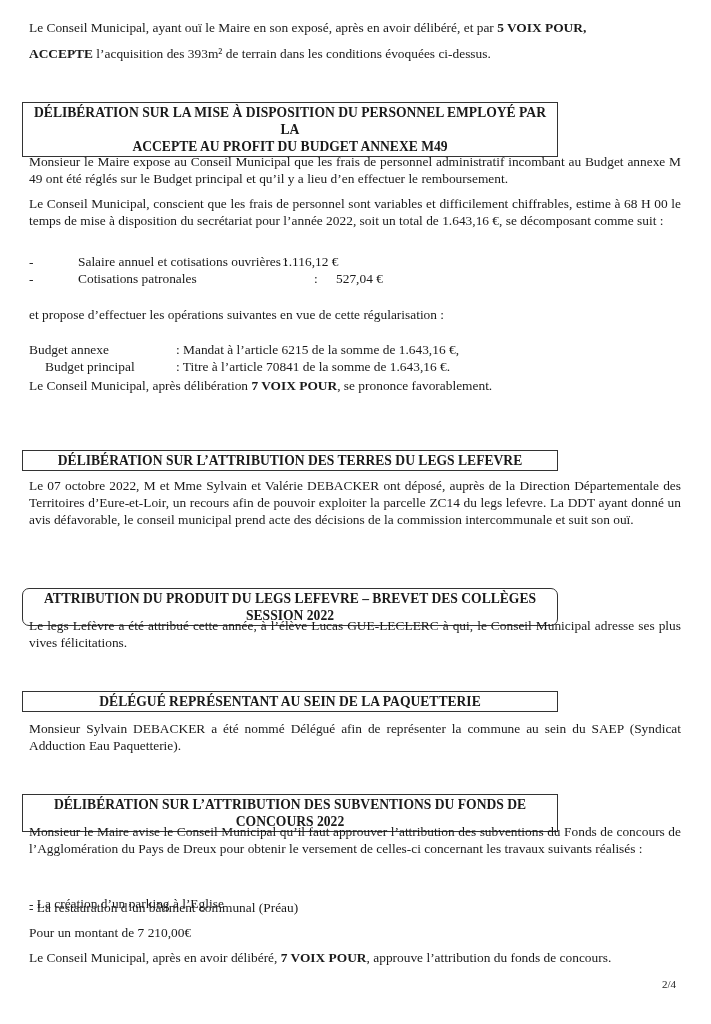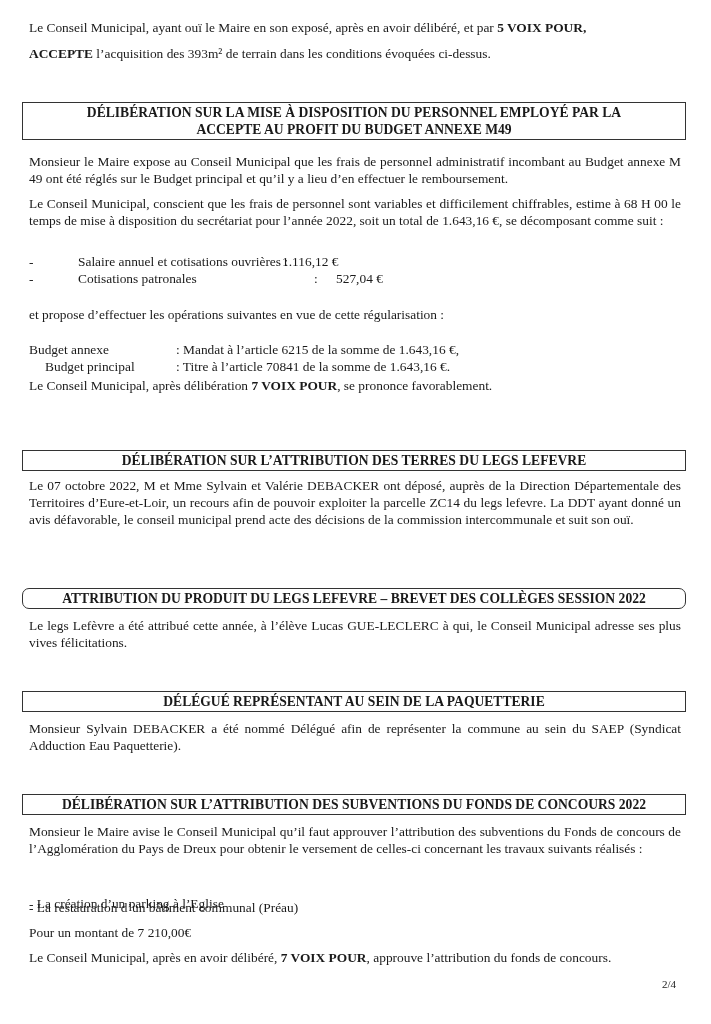--- a/index.html
+++ b/index.html
@@ -4,21 +4,21 @@
 <style>
   html, body { margin: 0; padding: 0; background: #ffffff; }
   body {
     width: 711px; height: 1024px; position: relative; overflow: hidden;
     font-family: "Liberation Serif", serif; font-size: 13.4px; color: #1a1a1a;
   }
   .p { position: absolute; left: 29px; width: 652px; line-height: 17px; }
   .just { text-align: justify; text-align-last: left; }
   b { font-weight: bold; }
   .box {
-    position: absolute; left: 22px; width: 664px;
+    position: absolute; left: 22px; width: 536px;
     border: 1px solid #333; text-align: center; font-weight: bold;
     font-size: 13.6px; line-height: 17px; padding: 1px 0 1px 0;
     box-sizing: border-box;
   }
   .row { position: absolute; left: 29px; line-height: 16px; }
   .row span { position: absolute; white-space: nowrap; }
   .pagenum { position: absolute; left: 662px; top: 978px; font-size: 11px; }
 </style>
 </head>
 <body>

